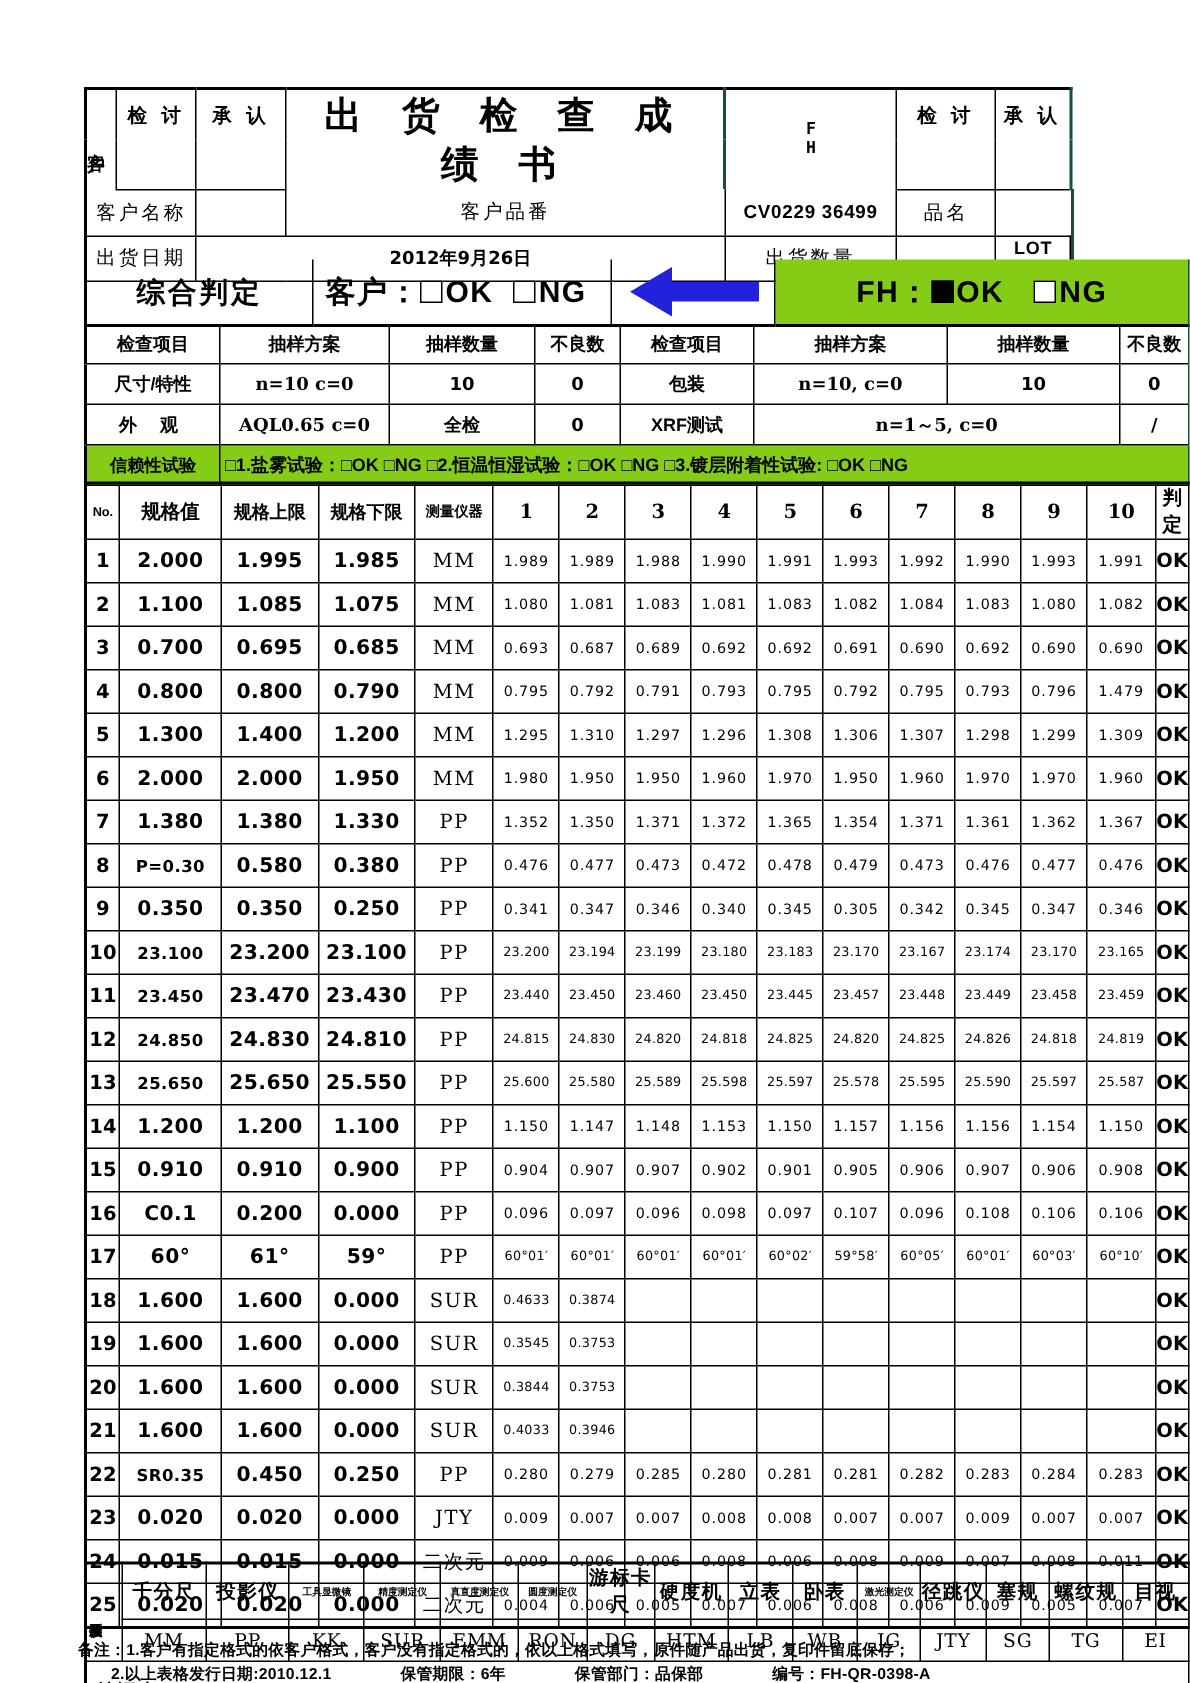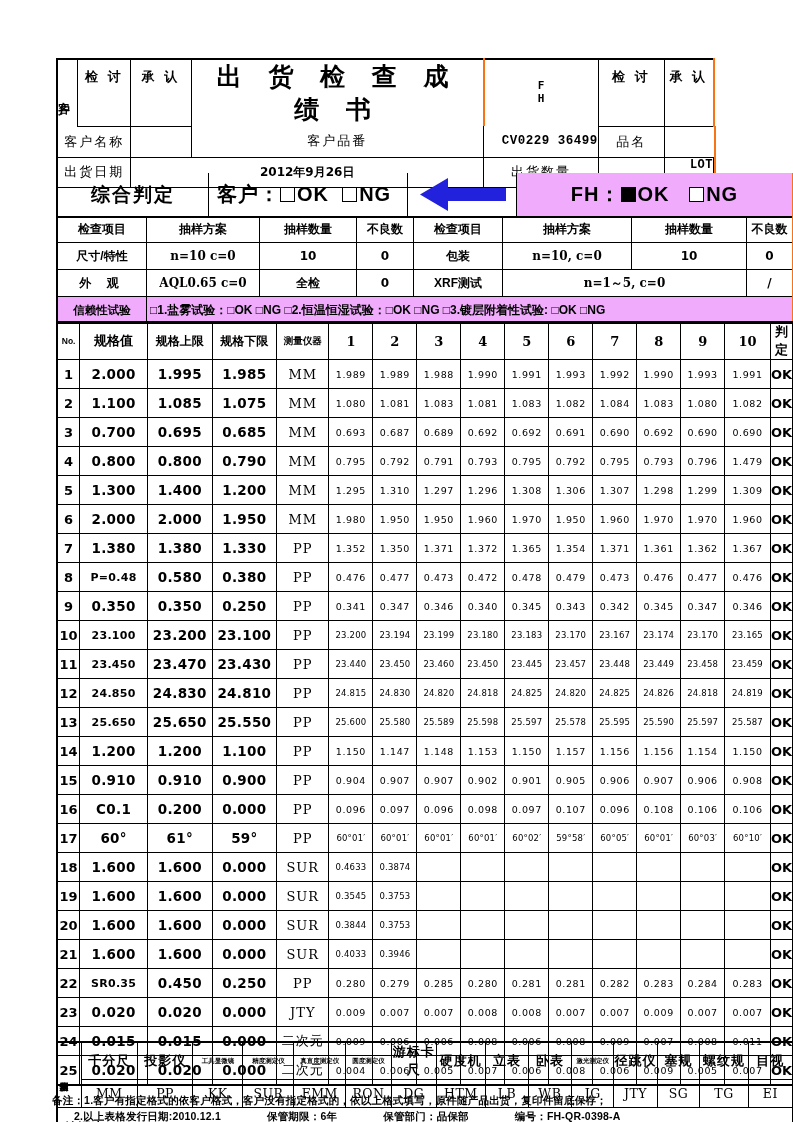--- a/index.html
+++ b/index.html
@@ -6,39 +6,39 @@
   body{width:793px;height:1122px;font-family:"Liberation Sans","DejaVu Sans",sans-serif;color:#000;}
   .page{position:relative;width:793px;height:1122px;}
   table{border-collapse:collapse;}
   td,th{padding:0;margin:0;font-weight:normal;vertical-align:middle;text-align:center;}
   .bb{border-bottom:1px solid #000}
   .bl{border-left:1px solid #000}
   .br{border-right:1px solid #000}
   .bt2{border-top:2px solid #000}
   .bb2{border-bottom:2px solid #000}
   .bl2{border-left:2px solid #000}
-  .br2{border-right:2px solid #f97316}
+  .br2{border-right:2px solid #14532d}
 
   
   #hdr{position:absolute;left:56px;top:58px;width:660px;}
   #hdr td{height:28px;}
   .vert{writing-mode:vertical-rl;text-orientation:upright;letter-spacing:1px;font-size:12px;font-weight:bold;line-height:1;}
   .cellhead{font-size:13px;font-weight:bold;letter-spacing:3px;}
   .bigtitle{font-size:25px;font-weight:bold;letter-spacing:9px;font-family:"DejaVu Sans",sans-serif;}
   .fhstack{font-size:11px;font-weight:bold;line-height:1.15;font-family:"DejaVu Sans Mono",monospace;}
   .lbl{font-size:13px;font-weight:normal;letter-spacing:2px;}
   .val{font-size:12px;font-weight:bold;font-family:"DejaVu Sans",sans-serif;}
-  .mono{font-family:Liberation Mono, monospace;font-size:12.5px;font-weight:bold;letter-spacing:.5px;text-align:right;}
+  .mono{font-family:Liberation Sans, sans-serif;font-size:12.5px;font-weight:bold;letter-spacing:.5px;}
 
   
   #judge{position:absolute;left:56px;top:173px;width:738px;}
   #judge td{height:43px;}
   .jt{font-size:19px;font-weight:bold;letter-spacing:2px;}
   .jt2{font-size:20px;font-weight:bold;letter-spacing:1px;}
-  .green{background:#f0abfc;}
+  .green{background:#84cc16;}
   .box{display:inline-block;width:13px;height:13px;border:1.6px solid #000;vertical-align:-1px;margin-right:2px;background:#fff;}
   .box.filled{background:#000;}
   .arrowwrap{position:relative;height:43px;}
   svg.arrow{display:block;margin:0 auto;}
 
   
   #insp{position:absolute;left:56px;top:216px;width:738px;}
   #insp td{height:26px;font-size:12px;font-weight:bold;}
   .small-b{font-size:10.5px;font-weight:bold;font-family:"DejaVu Serif",serif;margin-top:17px;}
   .rel{font-size:11px;font-weight:bold;text-align:left;padding-left:3px;letter-spacing:0px;}
@@ -318,21 +318,21 @@
           <td class="cm">1.365</td>
           <td class="cm">1.354</td>
           <td class="cm">1.371</td>
           <td class="cm">1.361</td>
           <td class="cm">1.362</td>
           <td class="cm">1.367</td>
           <td class="cjud">OK</td>
         </tr>
         <tr>
           <td class="cno">8</td>
-          <td class="cspec sm">P=0.48</td>
+          <td class="cspec sm">P=0.30</td>
           <td class="cspec">0.580</td>
           <td class="cspec">0.380</td>
           <td class="cinst">PP</td>
           <td class="cm">0.476</td>
           <td class="cm">0.477</td>
           <td class="cm">0.473</td>
           <td class="cm">0.472</td>
           <td class="cm">0.478</td>
           <td class="cm">0.479</td>
           <td class="cm">0.473</td>
@@ -345,21 +345,21 @@
           <td class="cno">9</td>
           <td class="cspec">0.350</td>
           <td class="cspec">0.350</td>
           <td class="cspec">0.250</td>
           <td class="cinst">PP</td>
           <td class="cm">0.341</td>
           <td class="cm">0.347</td>
           <td class="cm">0.346</td>
           <td class="cm">0.340</td>
           <td class="cm">0.345</td>
-          <td class="cm">0.343</td>
+          <td class="cm">0.305</td>
           <td class="cm">0.342</td>
           <td class="cm">0.345</td>
           <td class="cm">0.347</td>
           <td class="cm">0.346</td>
           <td class="cjud">OK</td>
         </tr>
         <tr>
           <td class="cno">10</td>
           <td class="cspec sm">23.100</td>
           <td class="cspec">23.200</td>

